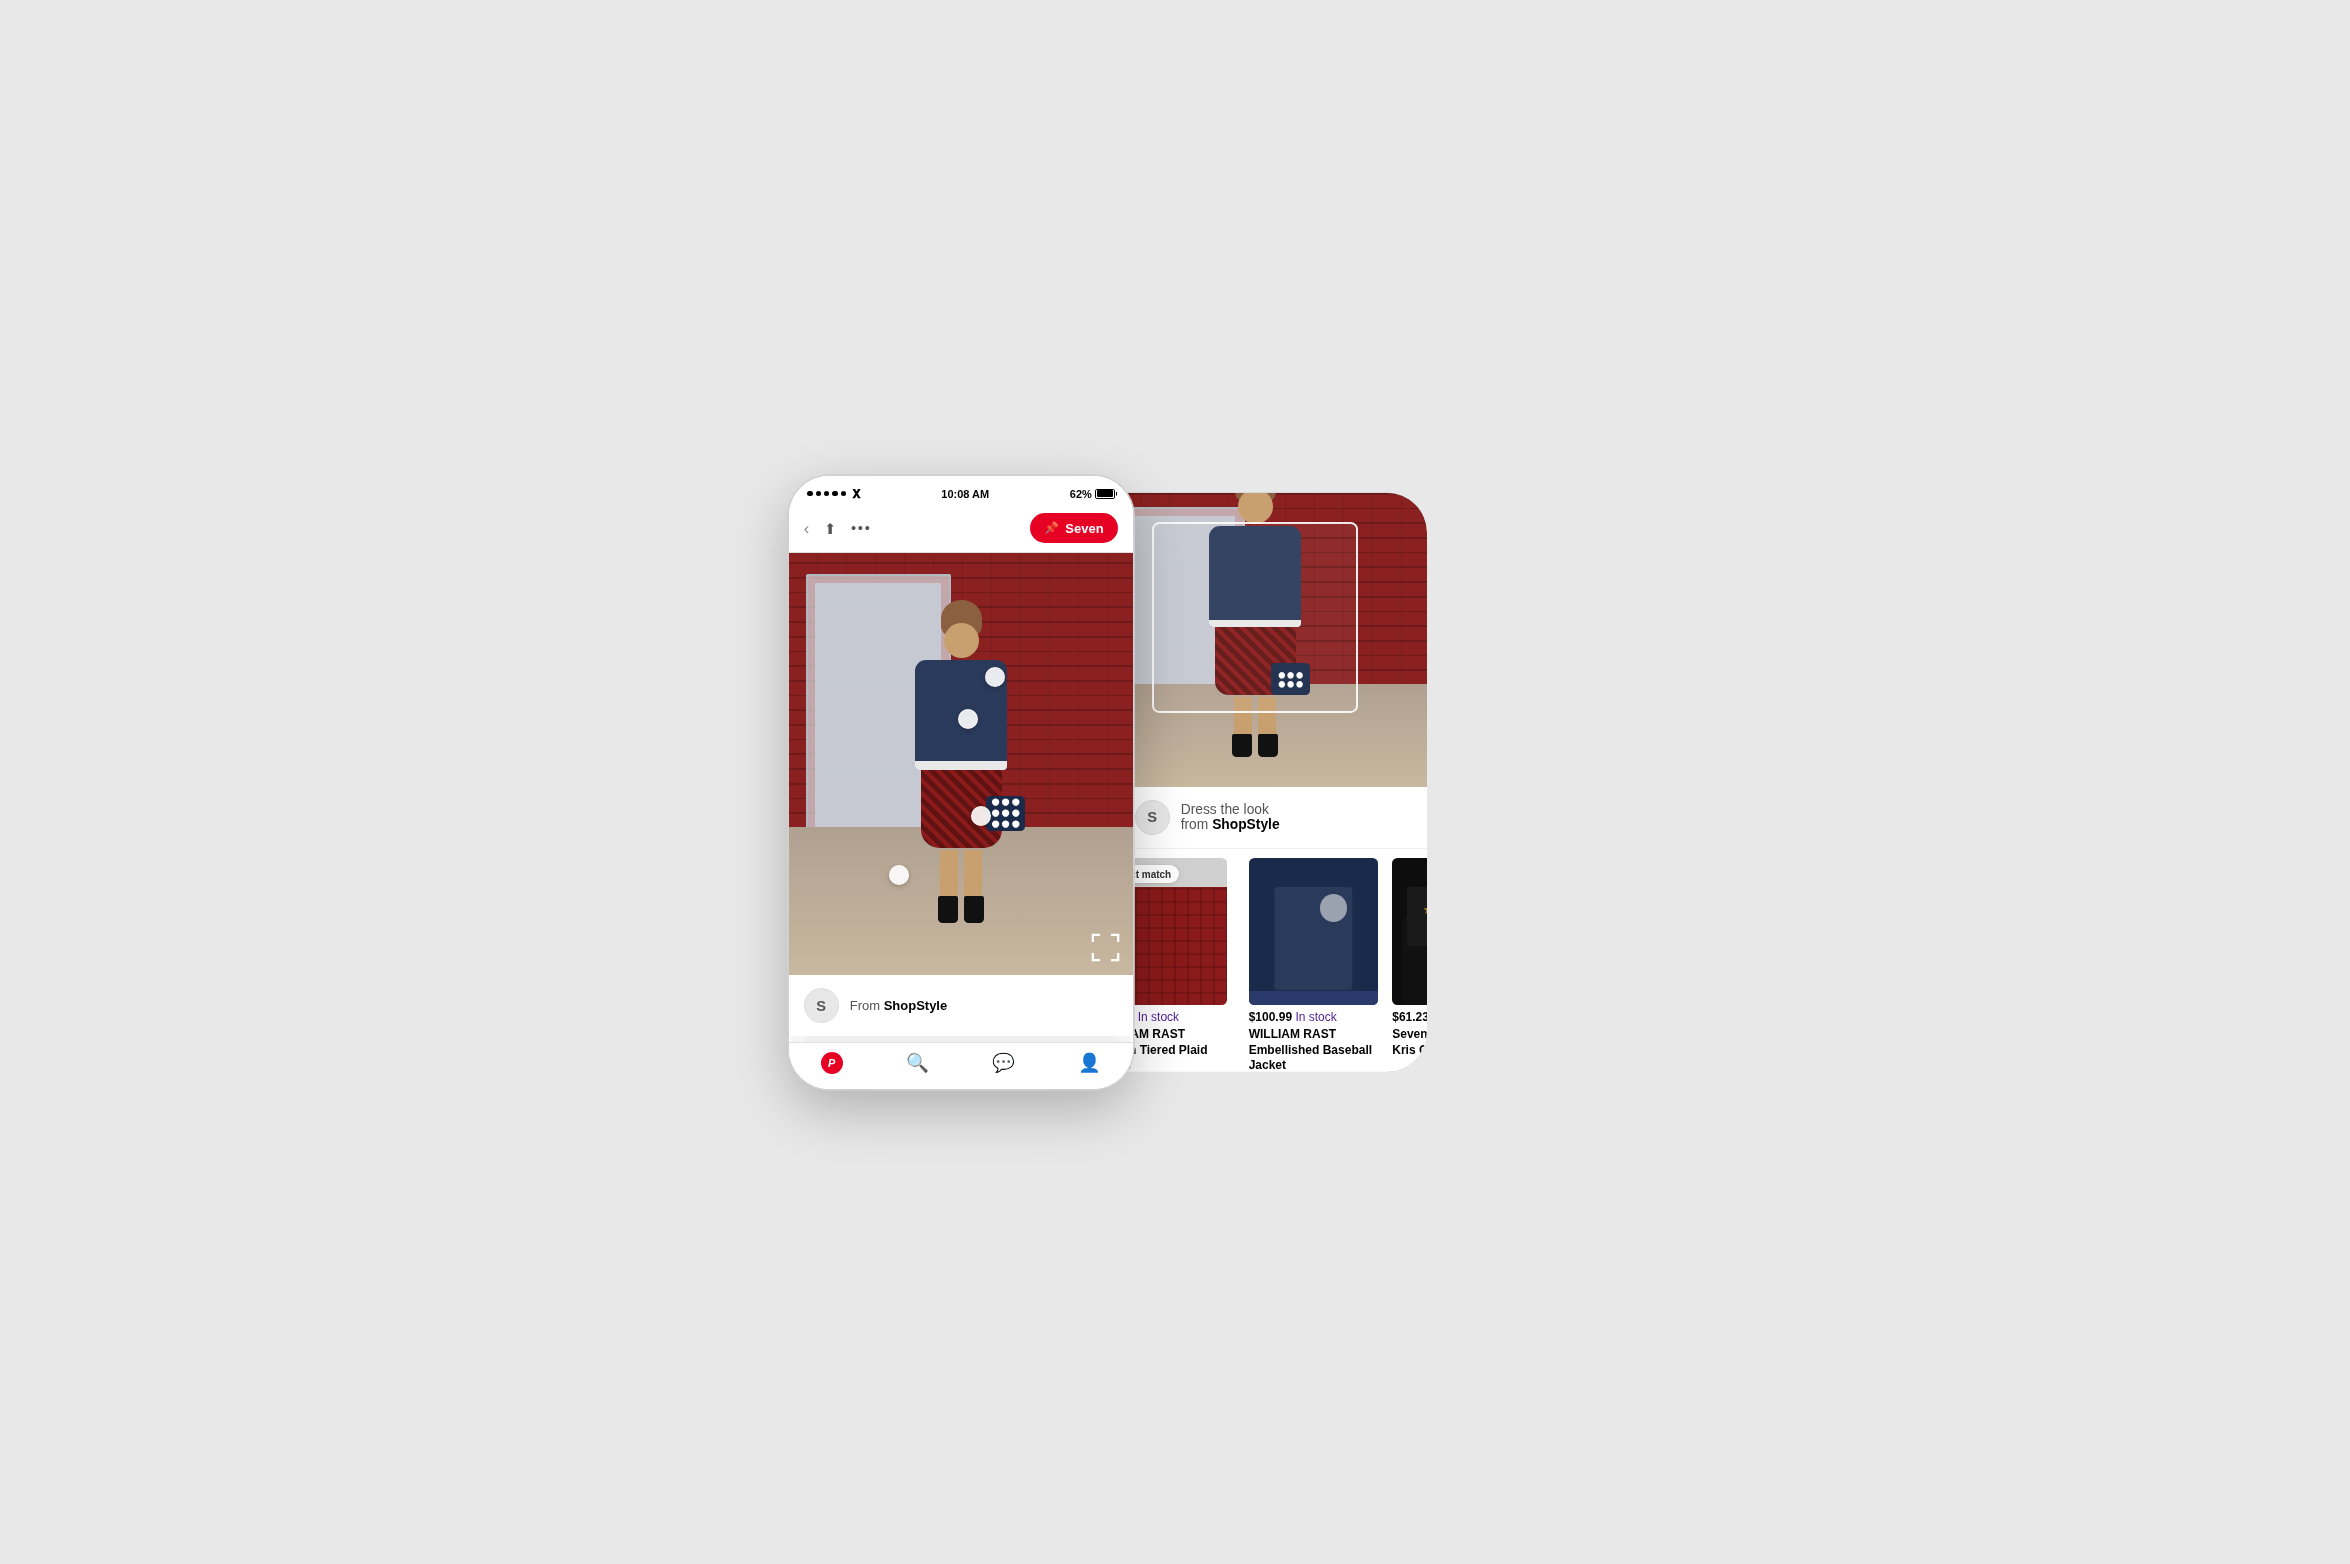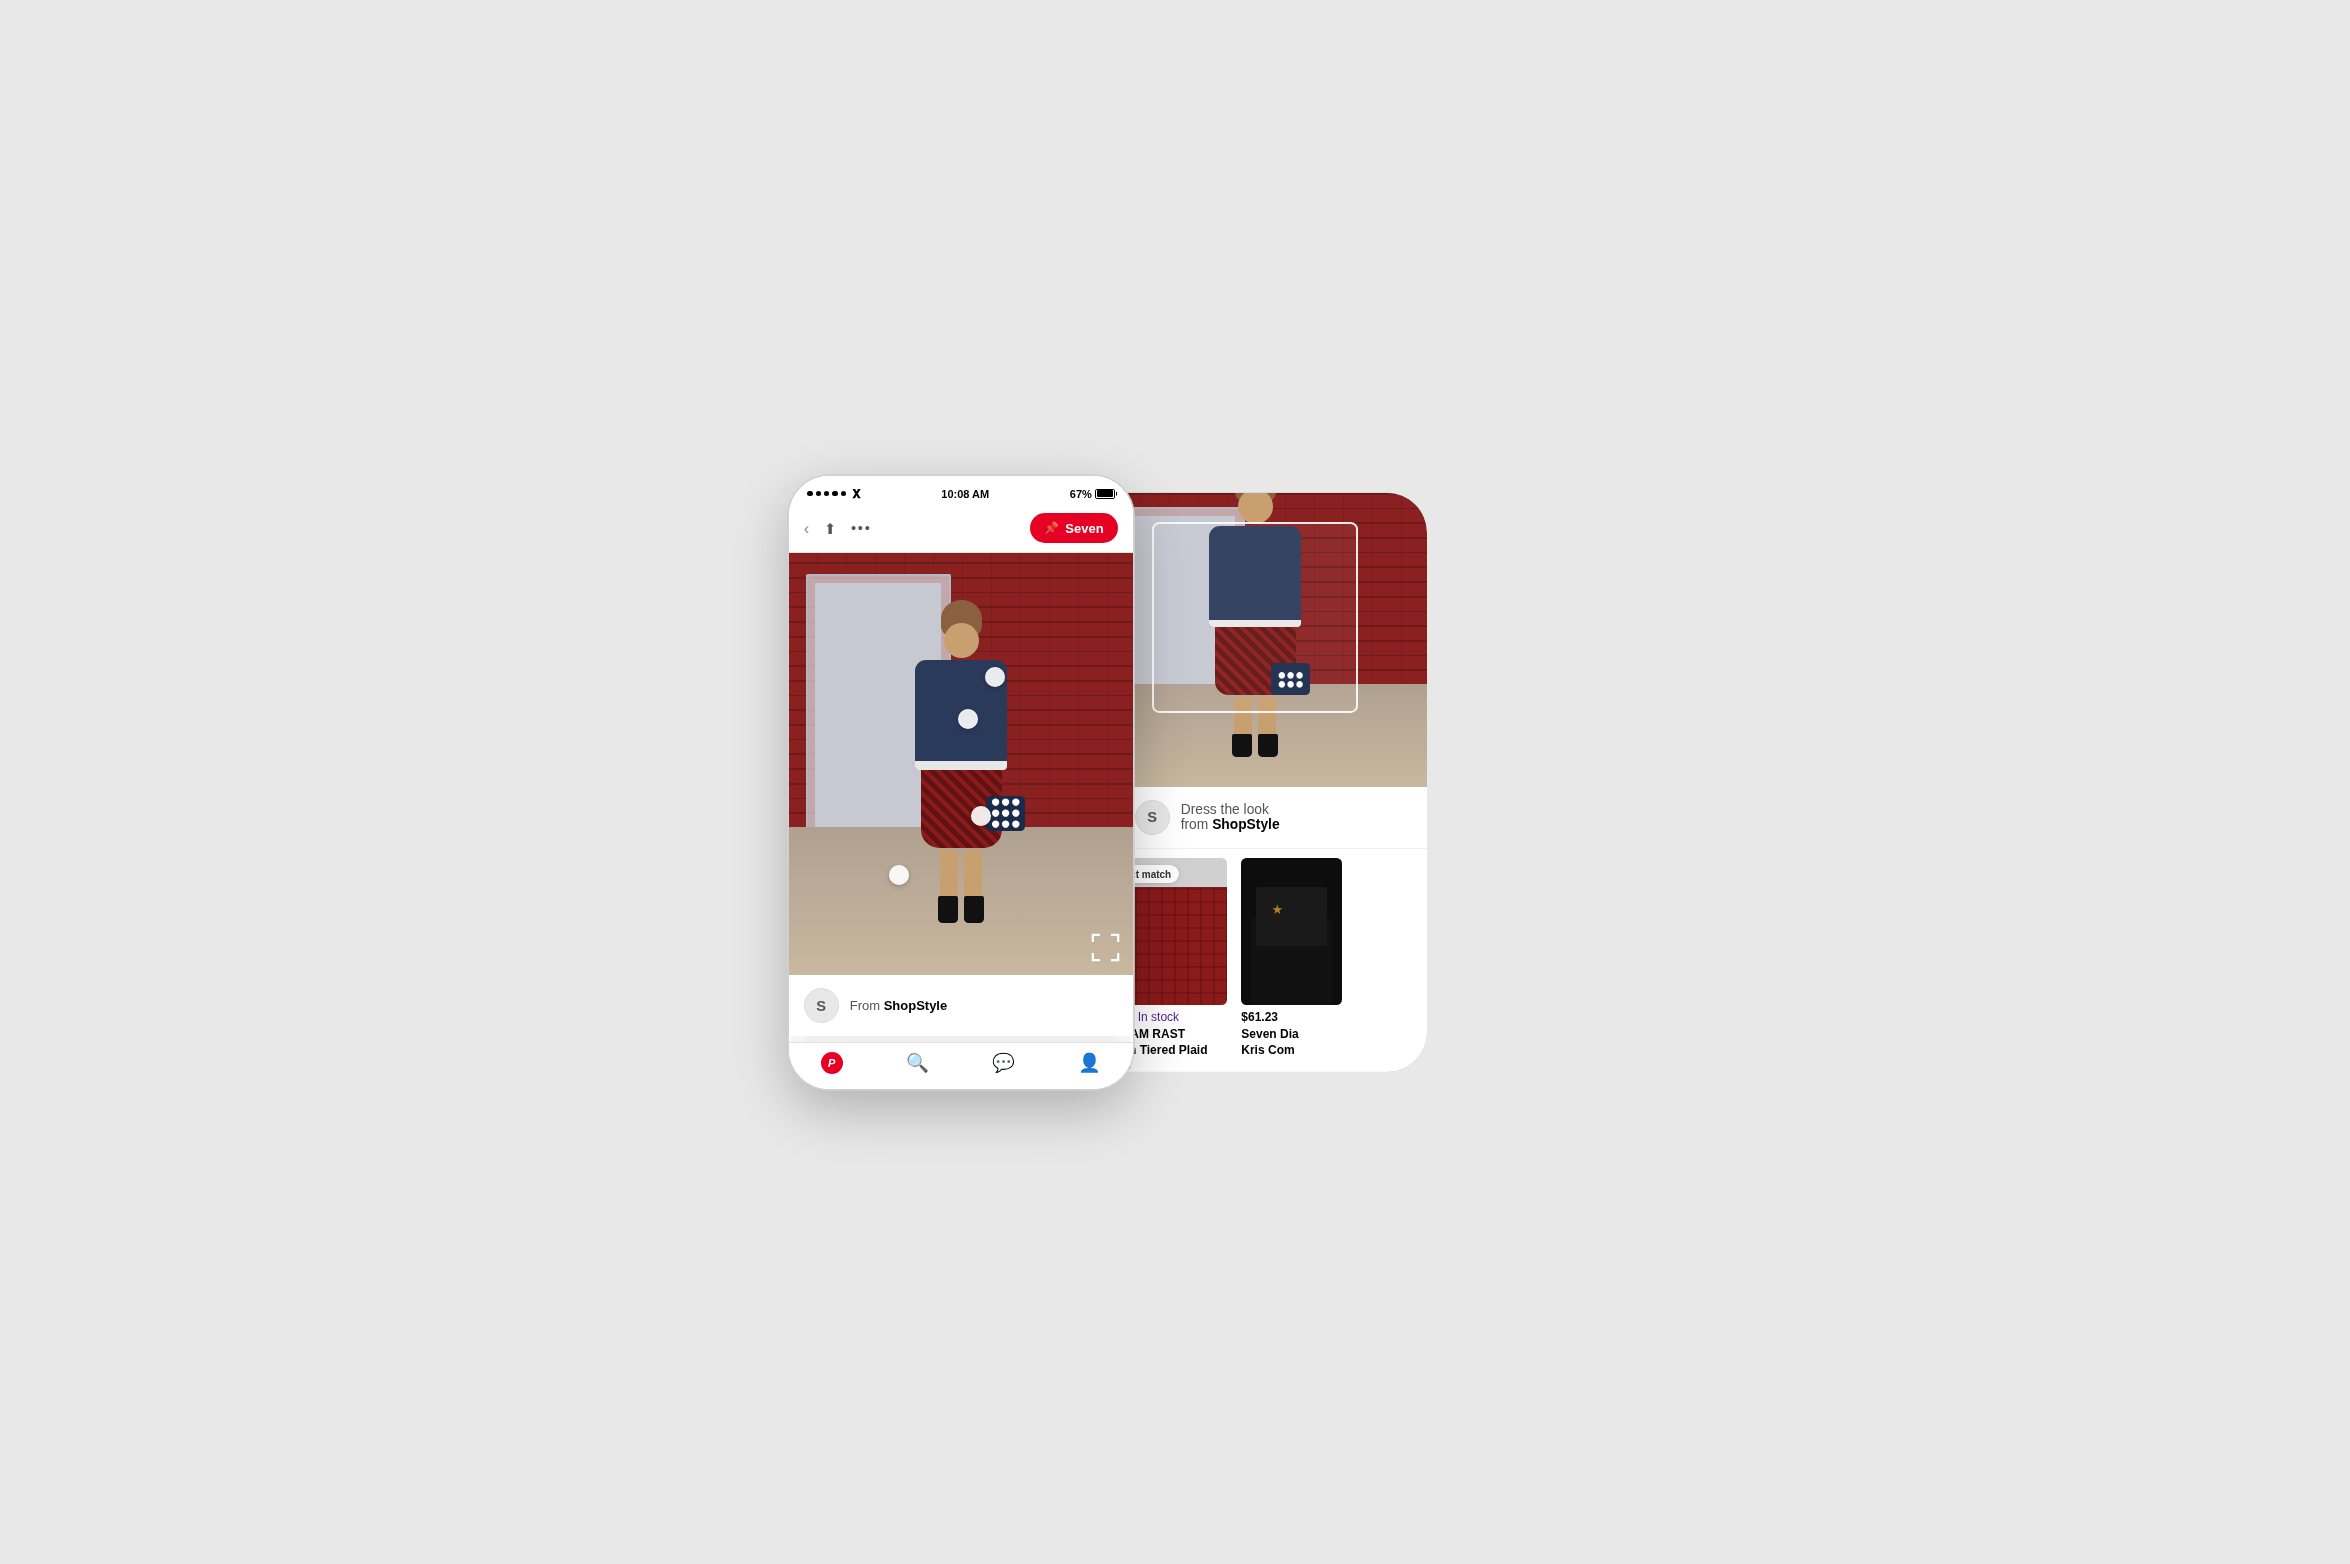--- a/index.html
+++ b/index.html
@@ -382,21 +382,21 @@
       <div class="status-dots">
         <div class="status-dot"></div>
         <div class="status-dot"></div>
         <div class="status-dot"></div>
         <div class="status-dot"></div>
         <div class="status-dot"></div>
         <span class="wifi-icon">𝚾</span>
       </div>
       <span>10:08 AM</span>
       <div class="battery-container">
-        <span>67%</span>
+        <span>62%</span>
         <div class="battery-icon">
           <div class="battery-fill"></div>
         </div>
       </div>
     </div>
 
     
     <div class="nav-bar">
       <div class="nav-left">
         <span class="nav-back">‹</span>
@@ -560,20 +560,38 @@
           <div class="product-price">
             <strong>$59.99</strong>
             <span class="in-stock">In stock</span>
           </div>
           <div class="product-name">
             <span>WILLIAM RAST</span><br>
             <span>Cotton Tiered Plaid Dress</span>
           </div>
         </div>
 
+        <div class="product-card">
+          <div class="product-image">
+            <div style="width:100%;height:100%;background:#1a2a4a;position:relative;">
+
+              <div style="position:absolute;bottom:0;left:0;right:0;height:13.8px;background:#2a3a6a;"></div>
+              <div style="position:absolute;top:20%;left:50%;transform:translateX(-50%);width:60%;height:70%;background:#2a3a5a;border-radius:3.7px;"></div>
+              <div style="position:absolute;top:25%;left:55%;width:27.5px;height:27.5px;background:#e8e8e8;border-radius:50%;opacity:0.6;"></div>
+            </div>
+          </div>
+          <div class="product-price">
+            <strong>$100.99</strong>
+            <span class="in-stock">In stock</span>
+          </div>
+          <div class="product-name">
+            <span>WILLIAM RAST</span><br>
+            <span>Embellished Baseball Jacket</span>
+          </div>
+        </div>
 
         <div class="product-card partial-product">
           <div class="product-image" style="width:101px;">
             <div style="width:100%;height:100%;background:#0d0d0d;position:relative;">
               <div style="position:absolute;bottom:0;left:10%;width:80%;height:60%;background:#111;border-radius:2.8px;"></div>
               <div style="position:absolute;top:20%;left:15%;width:70%;height:40%;background:#1a1a1a;border-radius:1.8px;"></div>
 
               <div style="position:absolute;top:30%;left:30%;color:#d4a017;font-size:13px;opacity:0.8;">★</div>
             </div>
           </div>

